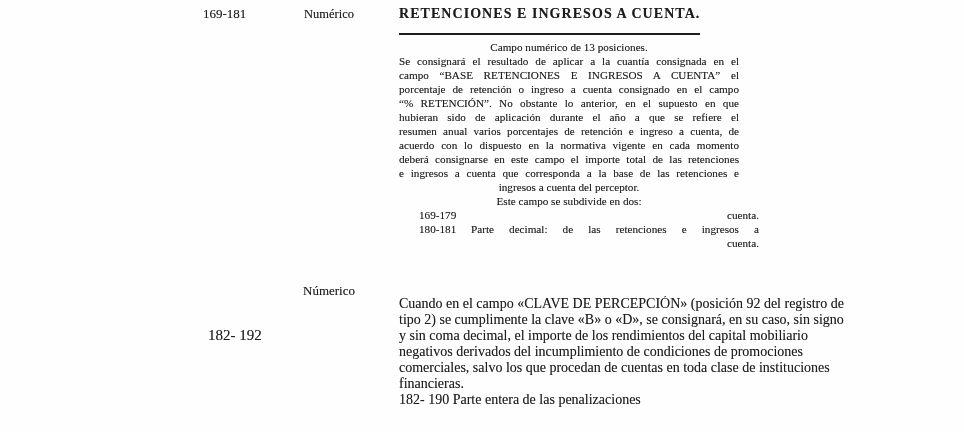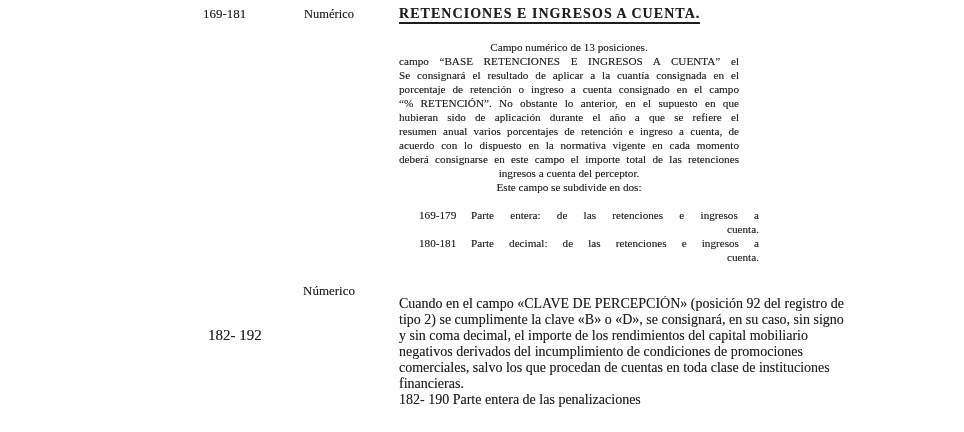--- a/index.html
+++ b/index.html
@@ -10,21 +10,21 @@
     filter:blur(0.32px);
   }
   #page *{text-shadow:0 0 0.6px rgba(40,40,40,0.45);}
   .abs{position:absolute;}
   
   .pos1{left:203px;top:7px;font-size:13px;line-height:14px;}
   .type1{left:304px;top:7px;font-size:12.5px;line-height:14px;}
   .pos2{left:208px;top:327px;font-size:15px;line-height:16px;}
   .type2{left:303px;top:283px;font-size:13px;line-height:16px;}
   
-  .ftitle{font-weight:bold;border-bottom:2px solid currentColor;padding-bottom:1px;display:inline-block;}
+  .ftitle{font-weight:bold;border-bottom:2px solid currentColor;padding-bottom:12px;display:inline-block;}
   .title1{left:399px;top:6px;font-size:14px;letter-spacing:1.05px;line-height:15px;}
   .title2{left:399px;top:279px;font-size:13.5px;letter-spacing:0.2px;line-height:14px;}
   
   .para1{left:399px;top:40px;width:340px;font-size:11.2px;}
   .para1 .tline{height:14px;line-height:14px;overflow:hidden;text-align:center;}
   .para1 .tline.j{text-align:justify;text-align-last:justify;}
   .subs1{left:399px;top:208px;width:340px;font-size:11.2px;margin-left:20px;}
   .subrow{position:relative;}
   .subrow .subpos{position:absolute;left:0;top:0;height:14px;line-height:14px;}
   .subrow .subtxt{margin-left:52px;}
@@ -39,37 +39,37 @@
 <div id="page" style="background: rgb(254, 254, 254);">
 
   <div class="abs pos1">169-181</div>
   <div class="abs type1">Numérico</div>
   <div class="abs title1">
     <span class="ftitle">RETENCIONES E INGRESOS A CUENTA.</span>
   </div>
 
   <div class="abs para1">
       <div class="tline">Campo numérico de 13 posiciones.</div>
+      <div class="tline j">Se consignará el resultado de aplicar a la cuantía consignada en el</div>
       <div class="tline j">campo “BASE RETENCIONES E INGRESOS A CUENTA” el</div>
-      <div class="tline j">Se consignará el resultado de aplicar a la cuantía consignada en el</div>
       <div class="tline j">porcentaje de retención o ingreso a cuenta consignado en el campo</div>
       <div class="tline j">“% RETENCIÓN”. No obstante lo anterior, en el supuesto en que</div>
       <div class="tline j">hubieran sido de aplicación durante el año a que se refiere el</div>
       <div class="tline j">resumen anual varios porcentajes de retención e ingreso a cuenta, de</div>
       <div class="tline j">acuerdo con lo dispuesto en la normativa vigente en cada momento</div>
       <div class="tline j">deberá consignarse en este campo el importe total de las retenciones</div>
+      <div class="tline j">e ingresos a cuenta que corresponda a la base de las retenciones e</div>
       <div class="tline">ingresos a cuenta del perceptor.</div>
       <div class="tline">Este campo se subdivide en dos:</div>
     </div>
 
   <div class="abs subs1">
       <div class="subrow">
         <span class="subpos">169-179</span>
         <div class="subtxt">
-          <div class="tline j">Parte entera: de las retenciones e ingresos a</div>
           <div class="tline">cuenta.</div>
         </div>
       </div>
       <div class="subrow">
         <span class="subpos">180-181</span>
         <div class="subtxt">
           <div class="tline j">Parte decimal: de las retenciones e ingresos a</div>
           <div class="tline">cuenta.</div>
         </div>
       </div>

